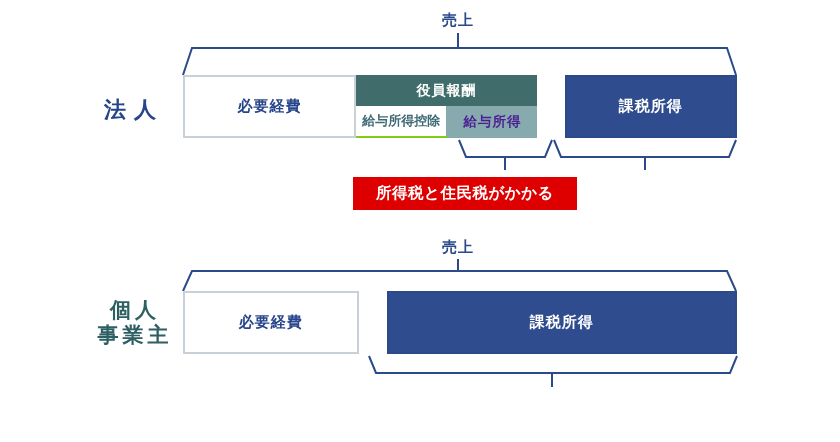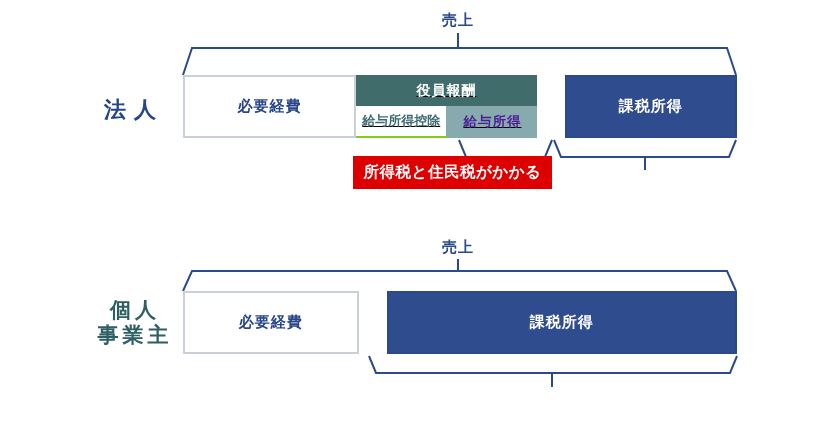--- a/index.html
+++ b/index.html
@@ -12,21 +12,21 @@
 
   
   .revenue-label{width:80px;text-align:center;font-size:15px;color:#2B4A8B;letter-spacing:1px;}
   .row-label-corp{width:84px;text-align:center;font-size:22px;color:#27458B;letter-spacing:8px;text-indent:8px;}
   .row-label-sole{width:96px;text-align:center;font-size:21px;color:#2E5F63;letter-spacing:4px;line-height:25px;}
 
   
   .bar{display:flex;box-sizing:border-box;}
   .seg{box-sizing:border-box;display:flex;align-items:center;justify-content:center;}
   .seg-expenses{width:185px;background:#ffffff;border:2px solid #C9D0D8;color:#27458B;font-size:15px;letter-spacing:1px;}
-  .seg-exec{width:193px;display:flex;flex-direction:column;text-decoration:underline;}
+  .seg-exec{width:193px;display:flex;flex-direction:column;}
   .exec-top{height:31px;background:#406D6B;color:#ffffff;font-size:14px;display:flex;align-items:center;justify-content:center;letter-spacing:1px;}
   .exec-bottom{flex:1;display:flex;}
   .seg-deduction{width:90px;background:#ffffff;border-right:2px solid #86AAAD;border-bottom:2px solid #84cc16;color:#3E6A73;font-size:13px;display:flex;align-items:center;justify-content:center;}
   .seg-salary{flex:1;background:#86AAAD;color:#4c1d95;font-size:13.5px;display:flex;align-items:center;justify-content:center;letter-spacing:1px;}
   .seg-taxable{background:#2F4D8E;border:2px solid #2B4A8B;color:#ffffff;font-size:15px;letter-spacing:1px;margin-left:28px;}
 
   
   .red-box{background:#DE0000;color:#ffffff;font-size:15.5px;display:flex;align-items:center;justify-content:center;white-space:nowrap;letter-spacing:0.5px;}
 </style>
 </head>
@@ -71,21 +71,21 @@
         <div class="seg-salary">
           <span>給与所得</span>
         </div>
       </div>
     </div>
     <div class="seg seg-taxable" style="width:184px;">
       <span>課税所得</span>
     </div>
   </div>
 
-  <div class="abs red-box" style="left:353px;top:156px;width:199px;height:33px;">
+  <div class="abs red-box" style="left:353px;top:177px;width:224px;height:33px;">
     <span>所得税と住民税がかかる</span>
   </div>
 
 
   <div class="abs revenue-label" style="left:418px;top:238px;">売上</div>
 
   <div class="abs row-label-sole" style="left:87px;top:297px;">
     <div>個人</div>
     <div>事業主</div>
   </div>

